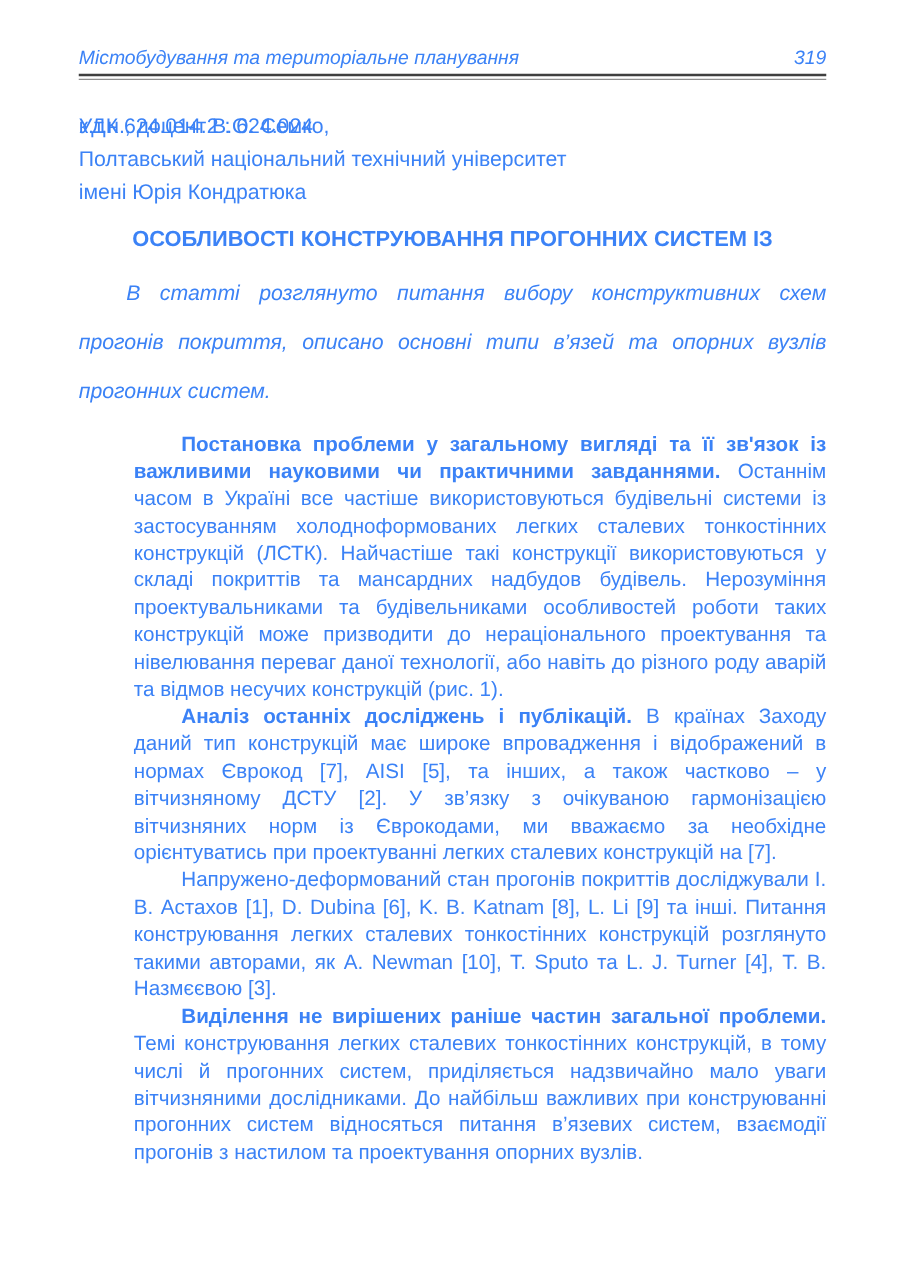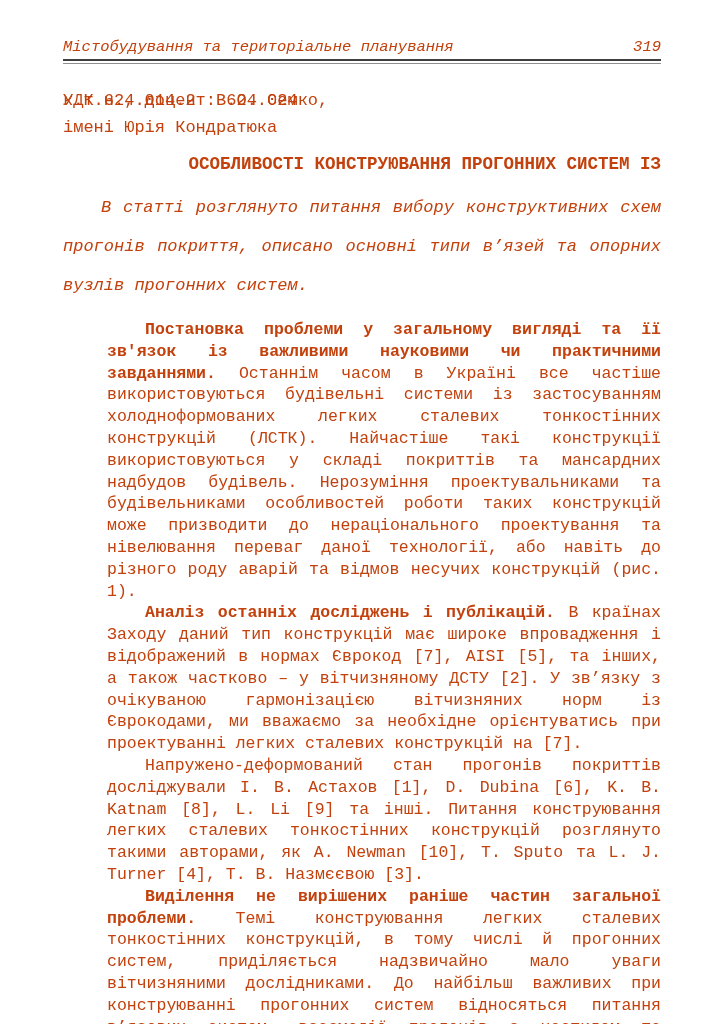--- a/index.html
+++ b/index.html
@@ -9,22 +9,22 @@
     width: 724px;
     height: 1024px;
     overflow: hidden;
   }
   .page {
     box-sizing: border-box;
     width: 724px;
     height: 1024px;
     background: #ffffff;
     padding: 38px 63px 0 63px;
-    font-family: Liberation Mono, monospace;
-    color: #c2410c;
+    font-family: Liberation Sans, sans-serif;
+    color: #3b82f6;
   }
   
   .running-header {
     display: flex;
     justify-content: space-between;
     align-items: baseline;
     font-style: italic;
     font-size: 15.5px;
     padding-bottom: 3px;
   }
@@ -45,21 +45,21 @@
     left: 0;
     top: 0;
     text-align: right;
   }
   .authors {
     text-align: left;
   }
   
   .article-title {
     margin-top: 10px;
-    text-align: right;
+    text-align: center;
     font-weight: bold;
     font-size: 17.5px;
     line-height: 27px;
   }
   
   .abstract {
     margin: 10px 0 0 0;
     font-style: italic;
     font-size: 17px;
     line-height: 39px;
@@ -98,20 +98,21 @@
   <div class="running-header">
     <span>Містобудування та територіальне планування</span>
     <span>319</span>
   </div>
   <div class="header-rule"></div>
 
   <div class="meta-block">
     <span class="udc">УДК 624.014.2 : 624.024</span>
     <div class="authors">
       <div>к.т.н., доцент В.О. Семко,</div>
+      <div>Полтавський національний технічний університет</div>
       <div>імені Юрія Кондратюка</div>
     </div>
   </div>
 
   <div class="article-title">
     <div>ОСОБЛИВОСТІ КОНСТРУЮВАННЯ ПРОГОННИХ СИСТЕМ ІЗ</div>
   </div>
 
   <p class="abstract">В статті розглянуто питання вибору конструктивних схем прогонів покриття, описано основні типи в’язей та опорних вузлів прогонних систем.</p>
 

